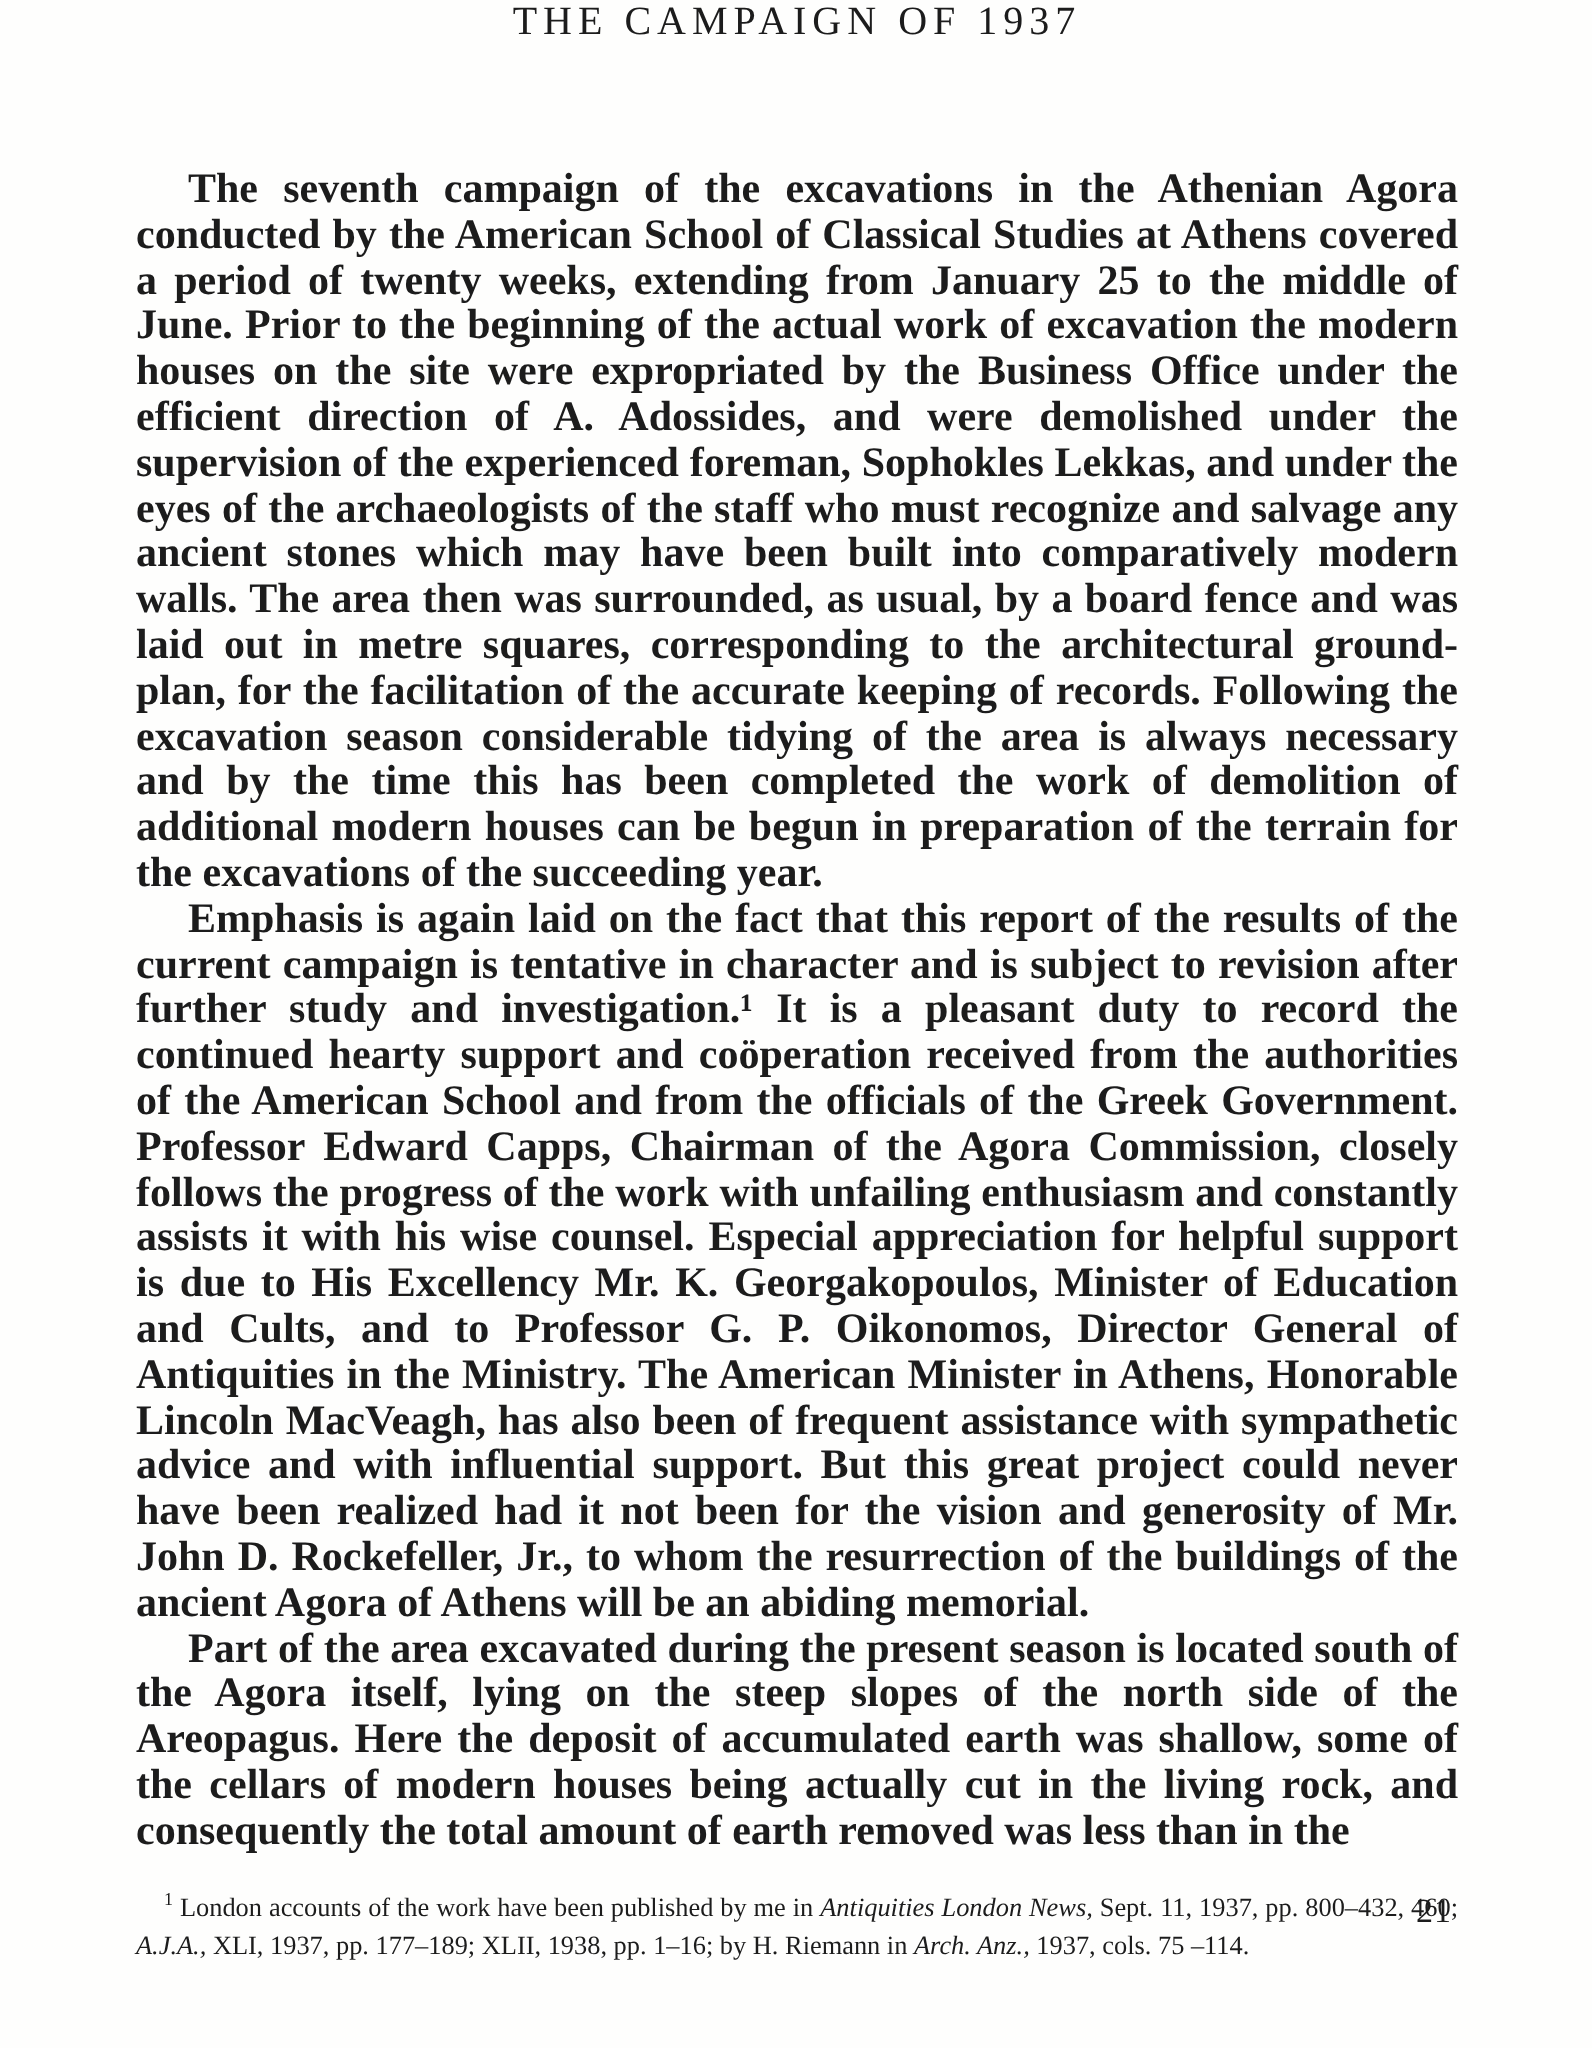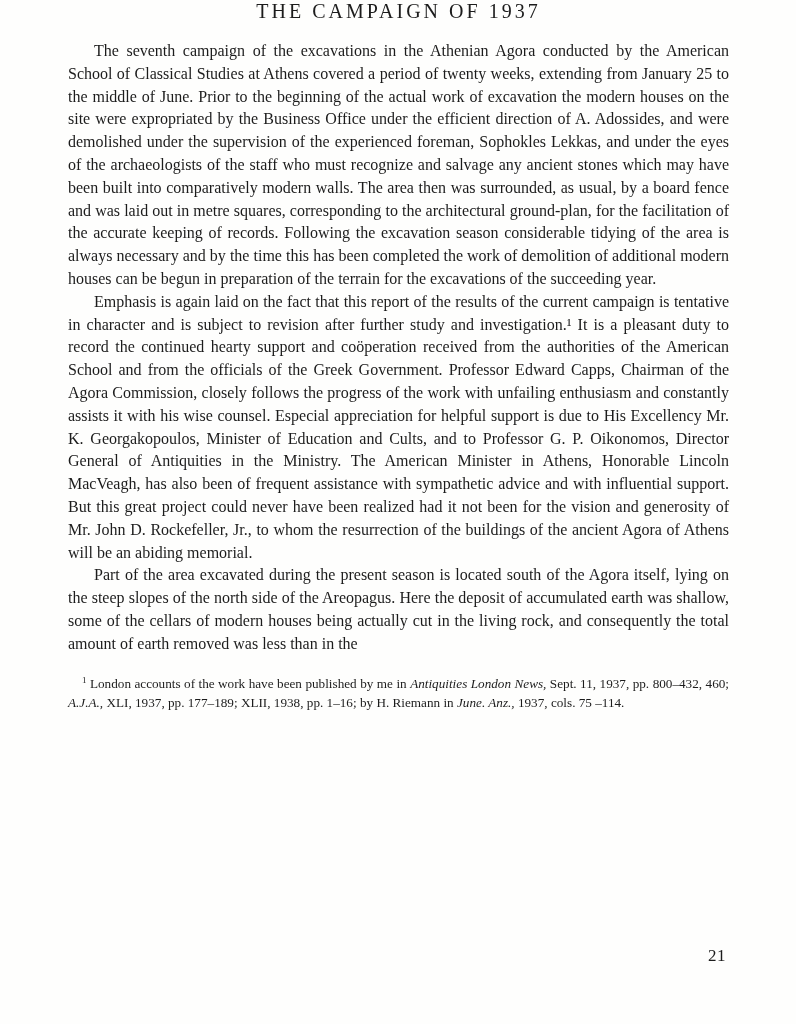--- a/index.html
+++ b/index.html
@@ -25,24 +25,25 @@
   }
   .doc-title {
     margin: 0;
     text-align: center;
     font-size: 20px;
     font-weight: 500;
     letter-spacing: 3px;
     white-space: nowrap;
   }
   .body-text {
-    margin-top: 17px;
-    font-size: 16px;
+    margin-top: 60px;
+    font-size: 21px;
     line-height: 22.8px;
     text-align: justify;
+    font-weight: bold;
   }
   .para {
     margin: 0;
     text-indent: 26px;
   }
   .footnote {
     margin-top: 18px;
     font-size: 13.2px;
     line-height: 19px;
     text-align: justify;
@@ -71,18 +72,18 @@
   <div class="content">
 
     <h1 class="doc-title">THE CAMPAIGN OF 1937</h1>
 
     <div class="body-text">
       <p class="para">The seventh campaign of the excavations in the Athenian Agora conducted by the American School of Classical Studies at Athens covered a period of twenty weeks, extending from January 25 to the middle of June.  Prior to the beginning of the actual work of excavation the modern houses on the site were expropriated by the Business Office under the efficient direction of A. Adossides, and were demolished under the supervision of the experienced foreman, Sophokles Lekkas, and under the eyes of the archaeologists of the staff who must recognize and salvage any ancient stones which may have been built into comparatively modern walls.  The area then was surrounded, as usual, by a board fence and was laid out in metre squares, corresponding to the architectural ground-plan, for the facilitation of the accurate keeping of records.  Following the excavation season considerable tidying of the area is always necessary and by the time this has been completed the work of demolition of additional modern houses can be begun in preparation of the terrain for the excavations of the succeeding year.</p>
       <p class="para">Emphasis is again laid on the fact that this report of the results of the current campaign is tentative in character and is subject to revision after further study and investigation.¹ It is a pleasant duty to record the continued hearty support and coöperation received from the authorities of the American School and from the officials of the Greek Government. Professor Edward Capps,  Chairman of the Agora Commission, closely follows the progress of the work with unfailing enthusiasm and constantly assists it with his wise counsel. Especial appreciation for helpful support is due to His Excellency Mr. K. Georgakopoulos, Minister of Education and Cults, and to Professor G. P. Oikonomos, Director General of Antiquities in the Ministry. The American Minister in Athens, Honorable Lincoln MacVeagh, has also been of frequent assistance with sympathetic advice and with influential support. But this great project could never have been realized had it not been for the vision and generosity of Mr. John D. Rockefeller, Jr., to whom the resurrection of the buildings of the ancient Agora of Athens will be an abiding memorial.</p>
       <p class="para">Part of the area excavated during the present season is located south of the Agora itself, lying on the steep slopes of the north side of the Areopagus. Here the deposit of accumulated earth was shallow, some of the cellars of modern houses being actually cut in the living rock, and consequently the total amount of earth removed was less than in the</p>
     </div>
 
-    <div class="footnote"><sup class="fn-mark">1</sup><span> London accounts of the work have been published by me in </span><em>Antiquities London News,</em><span> Sept. 11, 1937, pp. 800–432, 460; </span><em>A.J.A.,</em><span> XLI, 1937, pp. 177–189; XLII, 1938, pp. 1–16; by H. Riemann in </span><em>June. Anz.,</em><span> 1937, cols. 75 –114.</span></div>
+    <div class="footnote"><sup class="fn-mark">1</sup><span> London accounts of the work have been published by me in </span><em>Antiquities London News,</em><span> Sept. 11, 1937, pp. 800–432, 460; </span><em>A.J.A.,</em><span> XLI, 1937, pp. 177–189; XLII, 1938, pp. 1–16; by H. Riemann in </span><em>Arch. Anz.,</em><span> 1937, cols. 75 –114.</span></div>
 
   </div>
 
   <div class="page-number">21</div>
 </div>
 
 </body></html>

